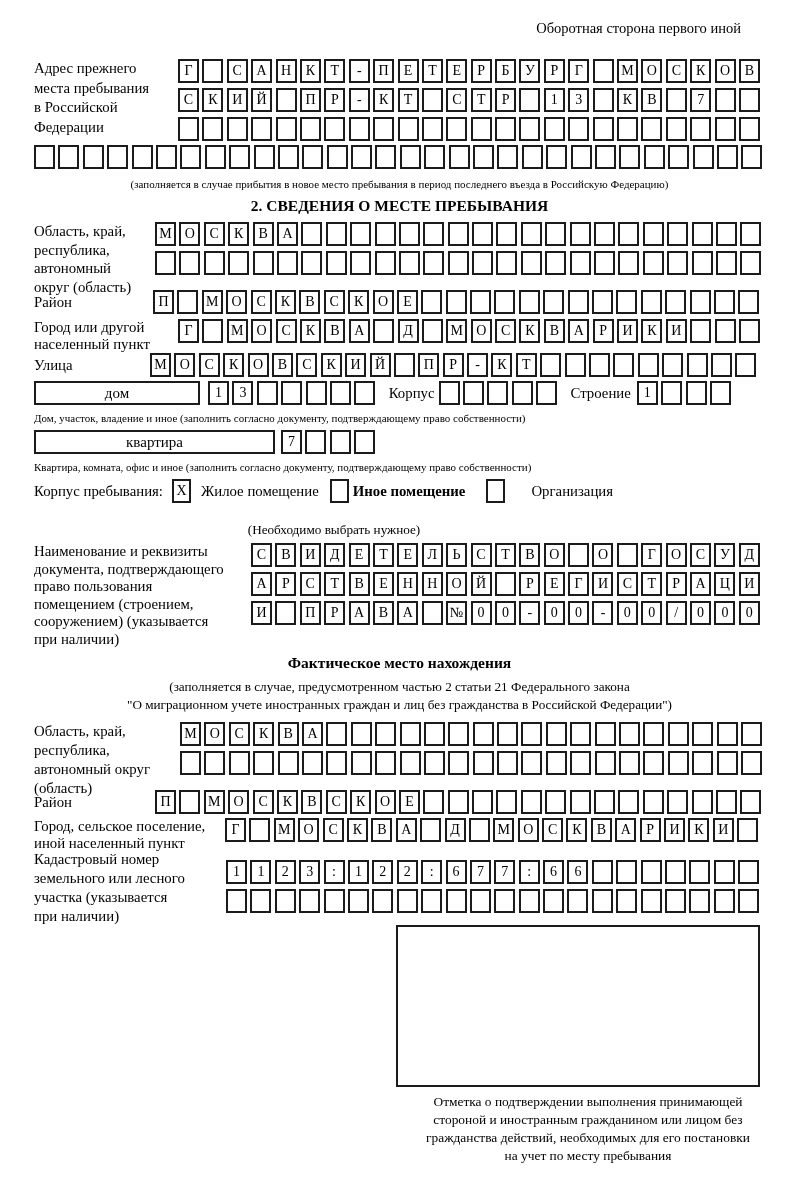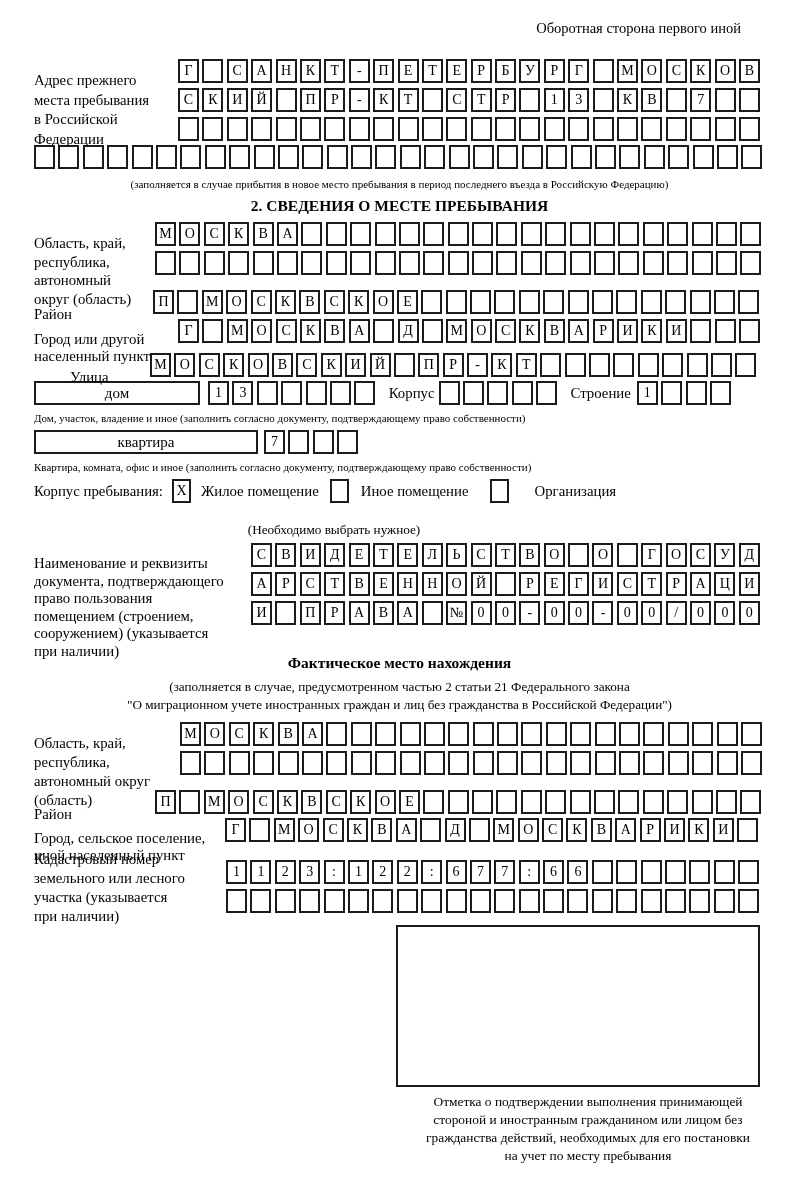--- a/index.html
+++ b/index.html
@@ -5,21 +5,21 @@
   html,body{margin:0;padding:0;background:#fff;}
   .page{
     width:800px;height:1180px;box-sizing:border-box;
     padding:20px 35px 0 34px;position:relative;
     background:#fff;color:#000;
     font-family:"Liberation Serif","DejaVu Serif",serif;
   }
   .header-note{text-align:right;font-size:14.5px;line-height:17px;padding-right:24px;}
   .frow{position:relative;display:block;}
   .lbl{
-    position:absolute;left:0;top:12px;
+    position:absolute;left:0;top:0;
     font-size:14.8px;line-height:19px;white-space:pre-line;
   }
   .lbl.lh17{line-height:17px;}
   .lbl.pt3{padding-top:3px;}
   .cellcol{display:block;}
   .cellrow{display:flex;flex-wrap:nowrap;}
   .cellrow + .cellrow{margin-top:5px;}
   .cell{
     flex:none;width:21px;height:24px;box-sizing:border-box;
     border:2px solid #1b1b1b;margin-right:3.4px;
@@ -295,21 +295,21 @@
           <span class="cell">К</span>
           <span class="cell">И</span>
           <span class="cell"></span>
           <span class="cell"></span>
           <span class="cell"></span>
         </div>
     </div>
   </div>
 
   <div class="frow" style="margin-top:0;min-height:24px;">
-    <div class="lbl pt3" style="width:112px;margin-left:36px;">Улица</div>
+    <div class="lbl pt3" style="width:112px;">Улица</div>
     <div class="cellcol" style="margin-left:116px;">
       <div class="cellrow">
           <span class="cell">М</span>
           <span class="cell">О</span>
           <span class="cell">С</span>
           <span class="cell">К</span>
           <span class="cell">О</span>
           <span class="cell">В</span>
           <span class="cell">С</span>
           <span class="cell">К</span>
@@ -357,36 +357,36 @@
     <div class="cellrow">
         <span class="cell">1</span>
         <span class="cell"></span>
         <span class="cell"></span>
         <span class="cell"></span>
       </div>
   </div>
   <div class="caption" style="margin-top:6px;">Дом, участок, владение и иное (заполнить согласно документу, подтверждающему право собственности)</div>
 
   <div class="inline-row" style="margin-top:5px;">
-    <div class="bigbox" style="width:224px;">квартира</div>
+    <div class="bigbox" style="width:241px;">квартира</div>
     <div class="cellrow" style="margin-left:6px;">
         <span class="cell">7</span>
         <span class="cell"></span>
         <span class="cell"></span>
         <span class="cell"></span>
       </div>
   </div>
   <div class="caption" style="margin-top:6px;">Квартира, комната, офис и иное (заполнить согласно документу, подтверждающему право собственности)</div>
 
   <div class="inline-row" style="margin-top:5px;">
     <div class="ilabel">Корпус пребывания:</div>
     <div class="checkbox" style="margin-left:9px;">X</div>
     <div class="ilabel" style="margin-left:10px;">Жилое помещение</div>
     <div class="checkbox" style="margin-left:11px;"></div>
-    <div class="ilabel" style="margin-left:12px;">Иное помещение</div>
+    <div class="ilabel" style="margin-left:4px;font-weight:bold;">Иное помещение</div>
     <div class="checkbox" style="margin-left:21px;"></div>
     <div class="ilabel" style="margin-left:26px;">Организация</div>
   </div>
   <div class="note-center" style="margin-top:18px;width:600px;">(Необходимо выбрать нужное)</div>
 
   <div class="frow" style="margin-top:4px;min-height:105px;">
     <div class="lbl" style="width:212px;line-height:17.5px;">Наименование и реквизиты
 документа, подтверждающего
 право пользования
 помещением (строением,

